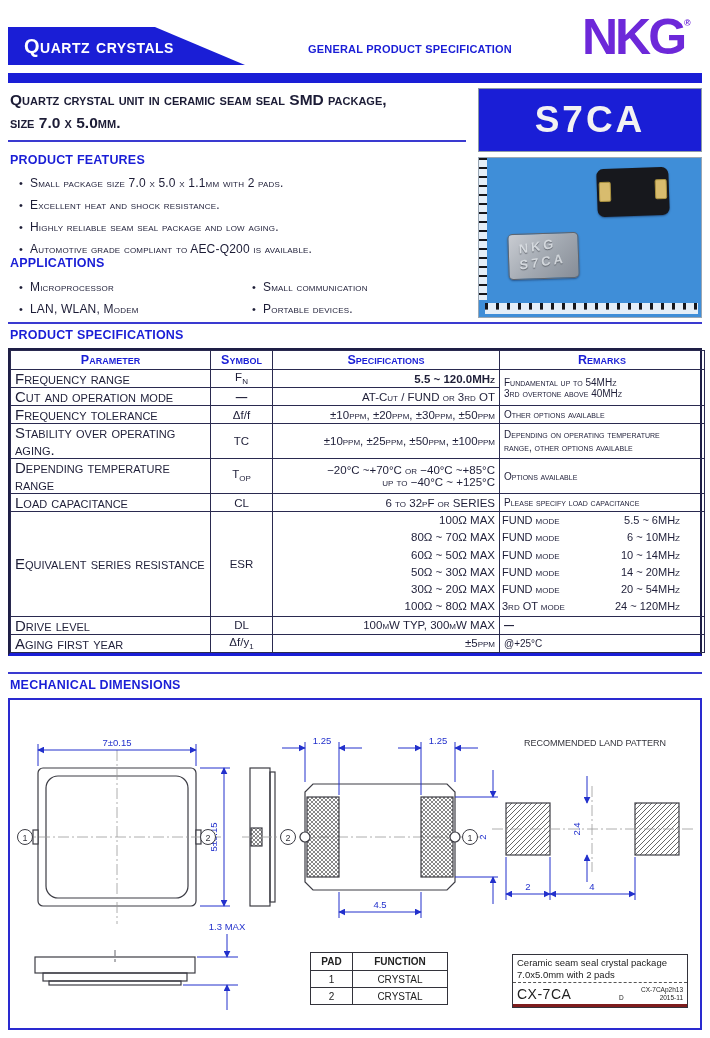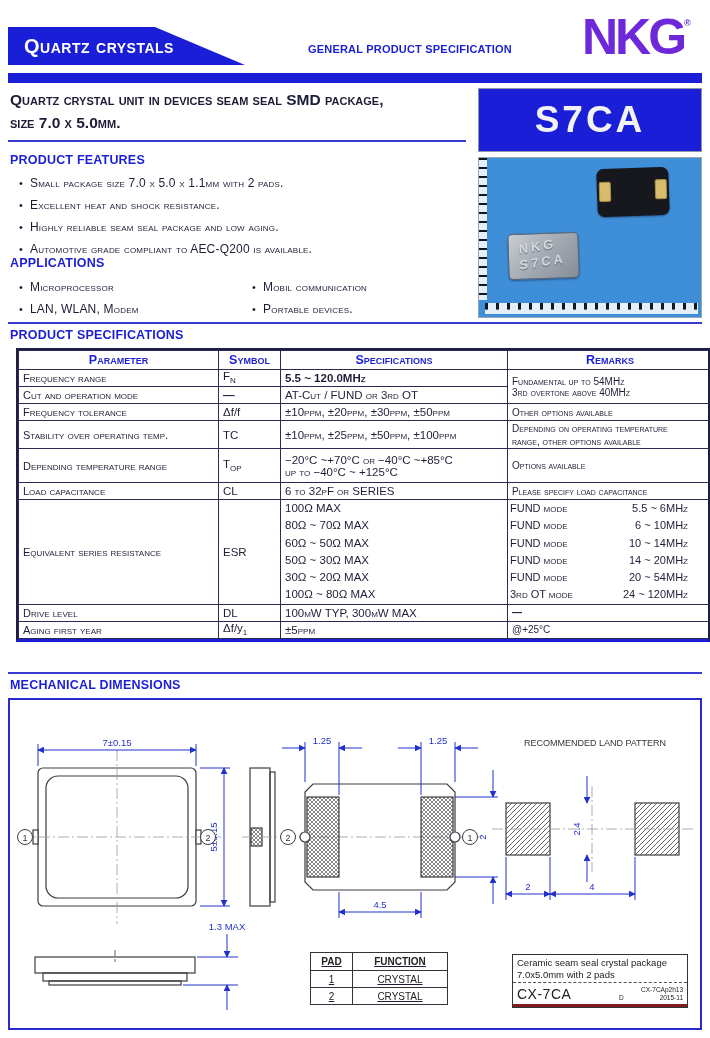--- a/index.html
+++ b/index.html
@@ -83,49 +83,49 @@
   .rule { position:absolute; left:8px; width:694px; height:2px; background:#3a3ad0; }
 
   
   .blist { position:absolute; font-size:12px; color:#1c1c36; }
   .bitem { display:flex; height:22px; align-items:center; }
   .bdot  { width:18px; text-align:center; font-size:11px; }
   .btext { font-variant:small-caps; letter-spacing:.2px; }
 
   
   .spec-wrap {
-    position:absolute; left:16px; top:348px; width:694px;
+    position:absolute; left:8px; top:348px; width:694px;
     border:2px solid #1e1e46; border-bottom:3px solid #1a1ed6;
   }
   table.spec { width:100%; border-collapse:collapse; table-layout:fixed; }
   table.spec td, table.spec th { border:1px solid #2a2a50; padding:0 4px; overflow:hidden; }
   table.spec th { color:#1a1ed6; font-size:12.5px; font-weight:bold; font-variant:small-caps; height:19px; }
   .c-param  { width:200px; }
   .c-sym    { width:62px; }
   .c-spec   { width:227px; }
   .c-rem    { width:205px; }
-  td.param  { font-size:11px; font-variant:small-caps; text-align:left; }
-  td.sym    { font-size:11.5px; text-align:left; }
-  td.spec   { font-size:11.5px; font-variant:small-caps; text-align:left; }
+  td.param  { font-size:15px; font-variant:small-caps; text-align:left; }
+  td.sym    { font-size:11.5px; text-align:center; }
+  td.spec   { font-size:11.5px; font-variant:small-caps; text-align:right; }
   td.rem    { font-size:10px; font-variant:small-caps; text-align:left; }
   tr.h17 { height:17px; } tr.h28 { height:28px; } tr.h34 { height:34px; } tr.h104 { height:104px; }
   .bold { font-weight:bold; font-variant:normal; }
   .line2-10 { line-height:13px; }
   .esr-line { line-height:17.3px; height:17.3px; }
   .esr-rem  { display:flex; justify-content:space-between; padding:0 24px 0 2px; font-size:11px; line-height:17.3px; height:17.3px; }
   sub.ssub { font-size:8px; }
 
   
   .mech-box { position:absolute; left:8px; top:698px; width:694px; height:332px; border:2px solid #2a2ad0; }
   .mech-box svg.draw { position:absolute; left:0; top:0; }
   .dimtxt { font-size:9.5px; fill:#2230cc; font-family:"Liberation Sans",sans-serif; }
   .lbl    { font-size:9px;  fill:#33333b; font-family:"Liberation Sans",sans-serif; }
   .padnum { font-size:9px;  fill:#33333b; font-family:"Liberation Sans",sans-serif; }
 
-  .pad-table { position:absolute; left:300px; top:252px; width:138px; border-collapse:collapse;text-decoration:underline; }
+  .pad-table { position:absolute; left:300px; top:252px; width:138px; border-collapse:collapse; }
   .pad-table td { border:1px solid #33333b; font-size:10px; text-align:center; height:17px; color:#222; }
   .pad-table .hd td { font-weight:bold; height:18px; }
   .pt-c1 { width:42px; }
 
   .title-block { position:absolute; left:502px; top:254px; width:176px; border:1.5px solid #33333b; background:#fff; font-size:9.5px; color:#222; }
   .tb-desc { padding:2px 4px; line-height:11.5px; border-bottom:1px dashed #555; }
   .tb-mid  { display:flex; justify-content:space-between; align-items:center; padding:1px 4px; border-bottom:3px solid #7f1d1d; height:24px; }
   .tb-part { font-size:14px; letter-spacing:.5px; }
   .tb-meta { width:64px; font-size:6.5px; line-height:8px; text-align:right; }
   .tb-meta .rv { display:flex; justify-content:space-between; }
@@ -136,21 +136,21 @@
 <body>
 
 <div class="banner sc">
   <span>Quartz crystals</span>
 </div>
 <div class="gps">GENERAL PRODUCT SPECIFICATION</div>
 <div class="nkg"><span>NKG</span><sup>®</sup></div>
 <div class="topbar"></div>
 
 <div class="doc-title sc">
-  <div>Quartz crystal unit in devices seam seal SMD package,</div>
+  <div>Quartz crystal unit in ceramic seam seal SMD package,</div>
   <div>size 7.0 x 5.0mm.</div>
 </div>
 <div class="title-rule"></div>
 <div class="model-badge">S7CA</div>
 
 <div class="photo">
   <div class="ruler-v"></div>
   <div class="ruler-h"></div>
   <div class="chip-black">
     <div class="pad pad-left"></div>
@@ -191,21 +191,21 @@
       <span class="btext">Microprocessor</span>
     </div>
   <div class="bitem">
       <span class="bdot">•</span>
       <span class="btext">LAN, WLAN, Modem</span>
     </div>
 </div>
 <div class="blist" style="left:245px; top:276px; width:225px">
   <div class="bitem">
       <span class="bdot">•</span>
-      <span class="btext">Mobil communication</span>
+      <span class="btext">Small communication</span>
     </div>
   <div class="bitem">
       <span class="bdot">•</span>
       <span class="btext">Portable devices.</span>
     </div>
 </div>
 
 <div class="rule" style="top:322px"></div>
 <div class="sec-h" style="top:328px">PRODUCT SPECIFICATIONS</div>
 
@@ -238,21 +238,21 @@
     <td class="sym bold">—</td>
     <td class="spec">AT-Cut / FUND or 3rd OT</td>
   </tr>
   <tr class="h17">
     <td class="param">Frequency tolerance</td>
     <td class="sym">Δf/f</td>
     <td class="spec">±10ppm, ±20ppm, ±30ppm, ±50ppm</td>
     <td class="rem">Other options available</td>
   </tr>
   <tr class="h28">
-    <td class="param">Stability over operating temp.</td>
+    <td class="param">Stability over operating aging.</td>
     <td class="sym">TC</td>
     <td class="spec">±10ppm, ±25ppm, ±50ppm, ±100ppm</td>
     <td class="rem line2-10">
       <div>Depending on operating temperature</div>
       <div>range, other options available</div>
     </td>
   </tr>
   <tr class="h34">
     <td class="param">Depending temperature range</td>
     <td class="sym"><span>T</span><sub class="ssub">OP</sub></td>

